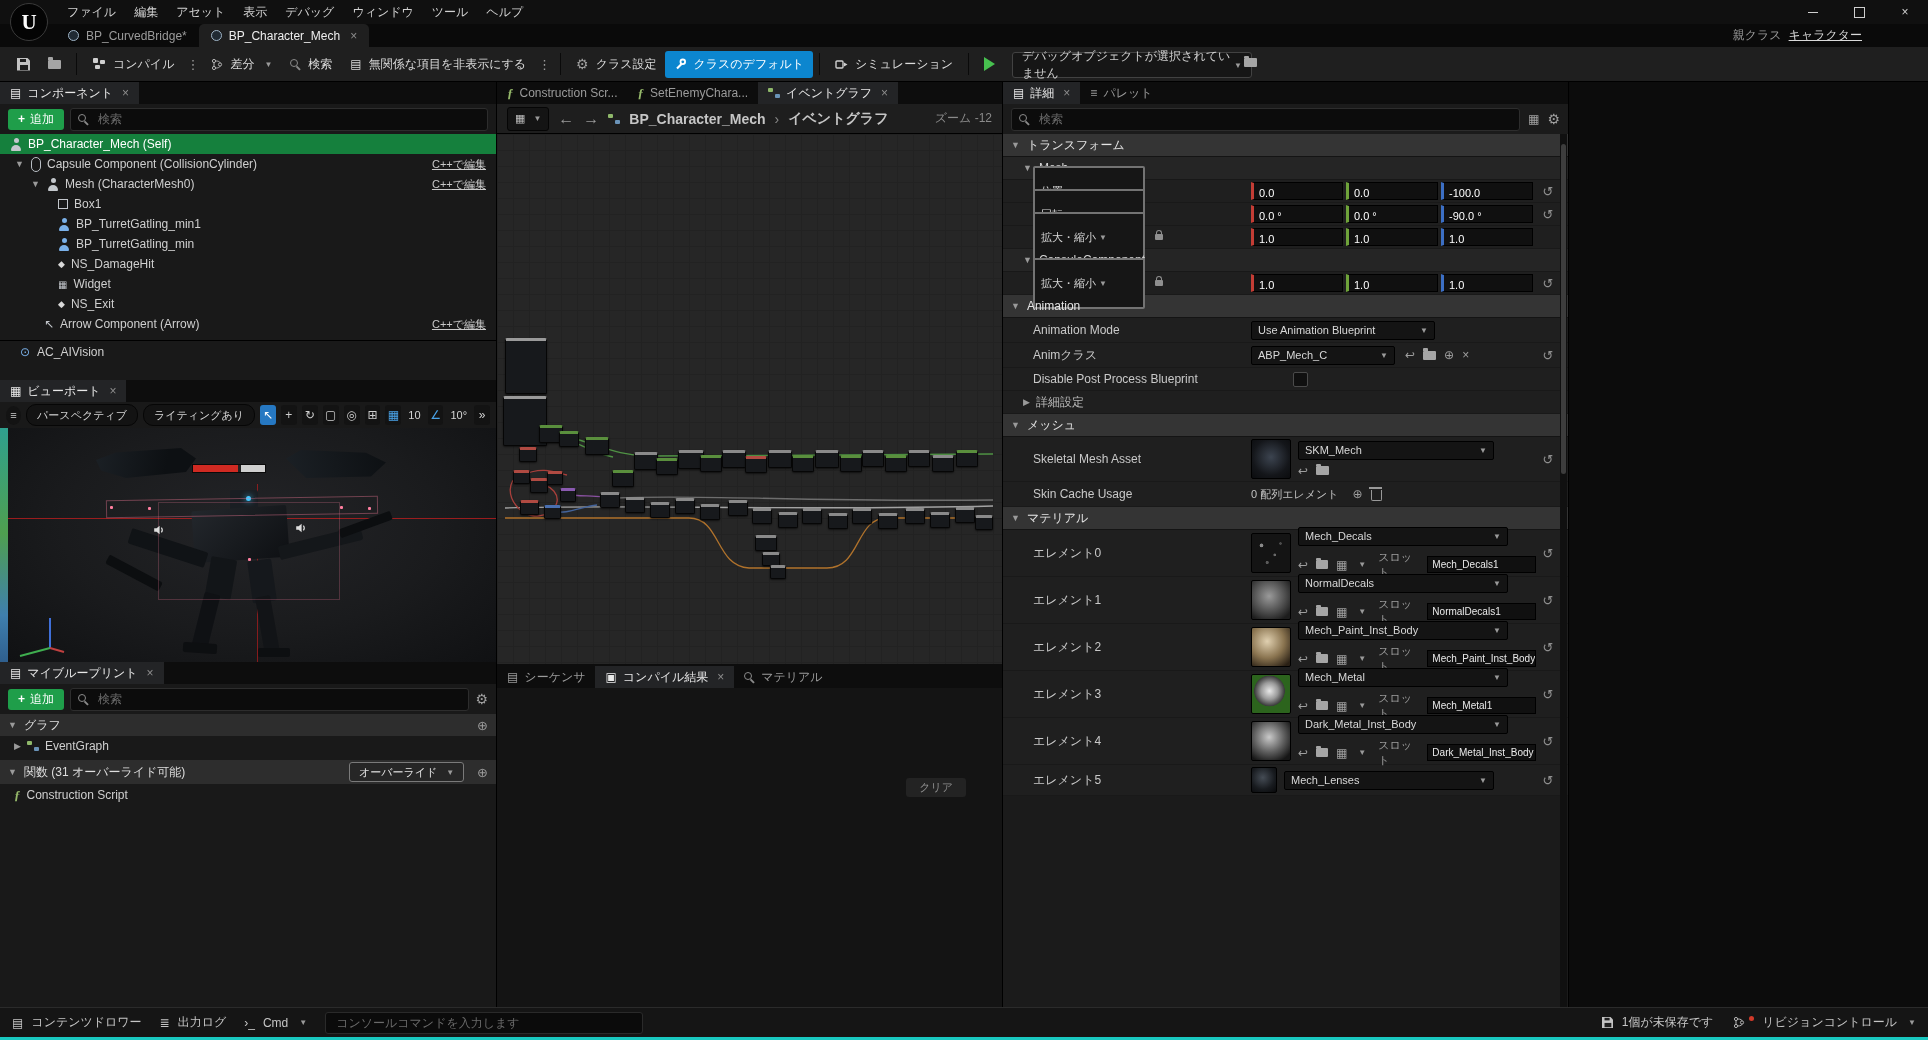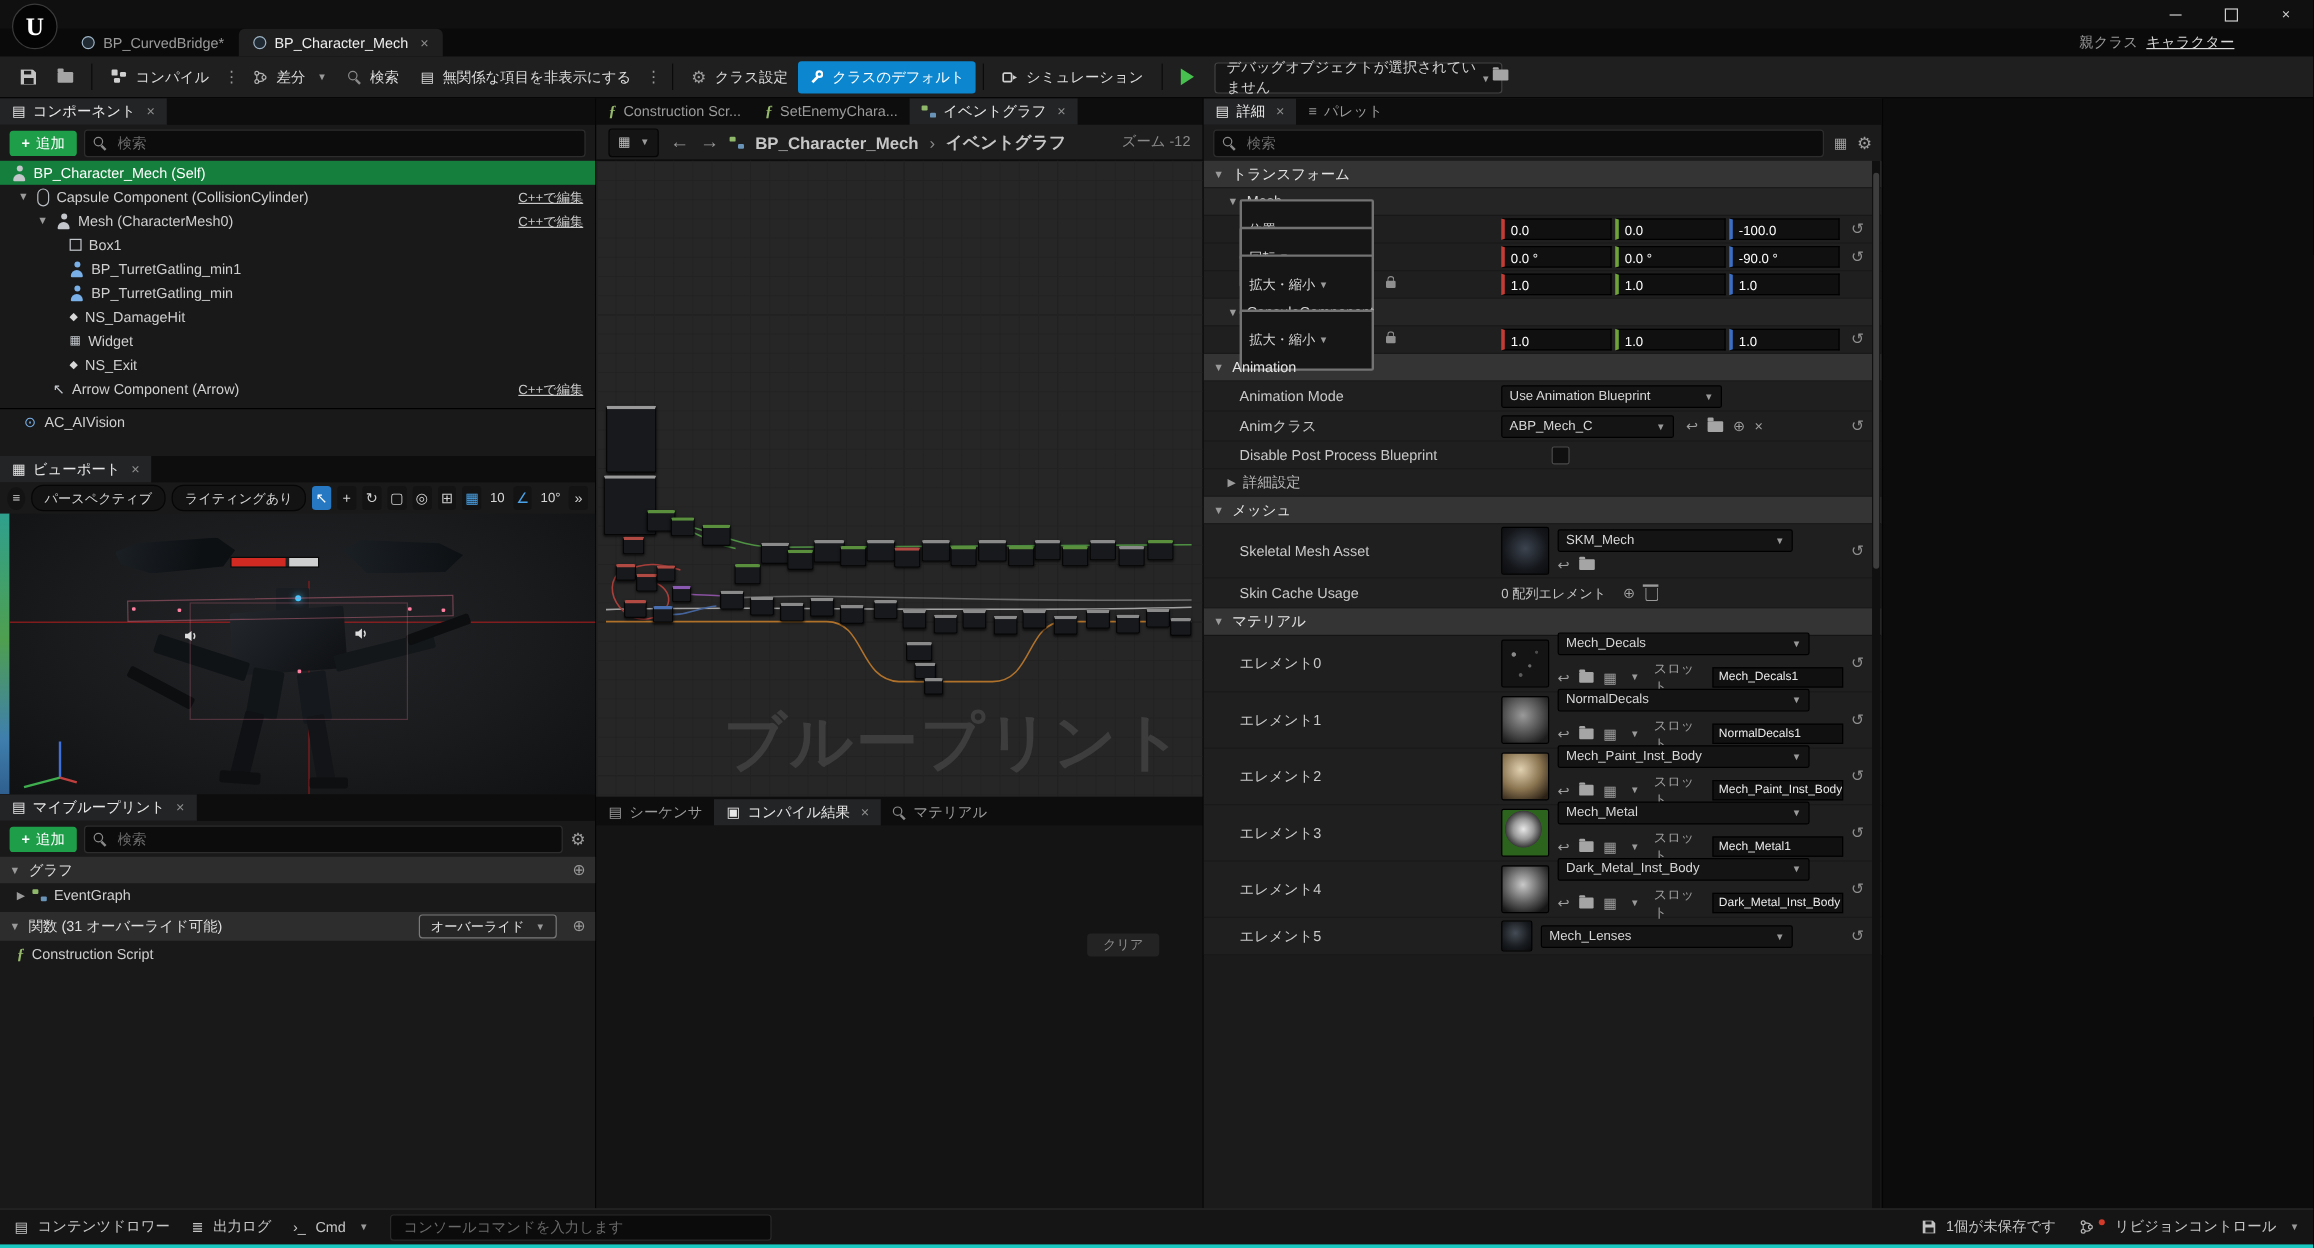--- a/index.html
+++ b/index.html
@@ -172,20 +172,30 @@
   #tealline{position:absolute;left:0;top:1037px;width:100%;height:3px;background:#19c8c0}
   .reddot{width:5px;height:5px;border-radius:50%;background:#d23a2a;display:inline-block;margin-left:-4px;margin-top:-8px}
 </style>
 </head>
 <body>
 
 <div id="app">
 
   <div id="titlebar">
     <div id="logo">U</div>
+    <div id="menubar">
+      <span class="mi">ファイル</span>
+      <span class="mi">編集</span>
+      <span class="mi">アセット</span>
+      <span class="mi">表示</span>
+      <span class="mi">デバッグ</span>
+      <span class="mi">ウィンドウ</span>
+      <span class="mi">ツール</span>
+      <span class="mi">ヘルプ</span>
+    </div>
     <div id="winctl">
       <div class="wbtn">
           <span class="minline"></span>
         </div>
       <div class="wbtn">
           <span class="maxbox"></span>
         </div>
       <div class="wbtn">
           <span>×</span>
         </div>
@@ -558,21 +568,20 @@
           <div class="gnode" style="left: 355px; top: 374px; width: 18px; height: 12px; border-top-color: rgb(138, 138, 138);"></div>
           <div class="gnode" style="left: 381px; top: 379px; width: 18px; height: 12px; border-top-color: rgb(138, 138, 138);"></div>
           <div class="gnode" style="left: 408px; top: 374px; width: 18px; height: 12px; border-top-color: rgb(138, 138, 138);"></div>
           <div class="gnode" style="left: 433px; top: 378px; width: 18px; height: 12px; border-top-color: rgb(138, 138, 138);"></div>
           <div class="gnode" style="left: 458px; top: 373px; width: 18px; height: 12px; border-top-color: rgb(138, 138, 138);"></div>
           <div class="gnode" style="left: 478px; top: 381px; width: 16px; height: 11px; border-top-color: rgb(138, 138, 138);"></div>
           <div class="gnode" style="left: 258px; top: 401px; width: 20px; height: 12px; border-top-color: rgb(138, 138, 138);"></div>
           <div class="gnode" style="left: 265px; top: 418px; width: 16px; height: 10px; border-top-color: rgb(138, 138, 138);"></div>
           <div class="gnode" style="left: 273px; top: 431px; width: 14px; height: 10px; border-top-color: rgb(138, 138, 138);"></div>
         </div>
-      <div id="gwatermark">ブループリント</div>
     </div>
     <div id="gbottomtabs">
       <div class="ptab">
           <span>▤</span>
           <span>シーケンサ</span>
         </div>
       <div class="ptab active">
           <span>▣</span>
           <span>コンパイル結果</span>
           <span class="tabx">×</span>

